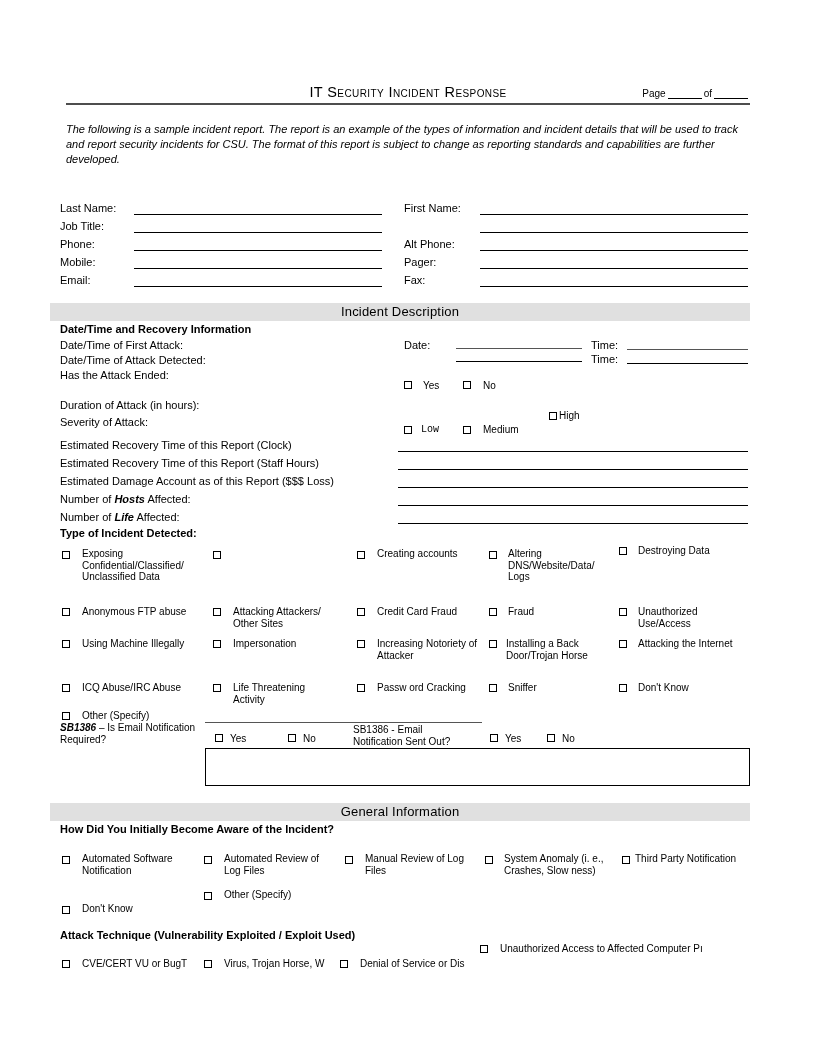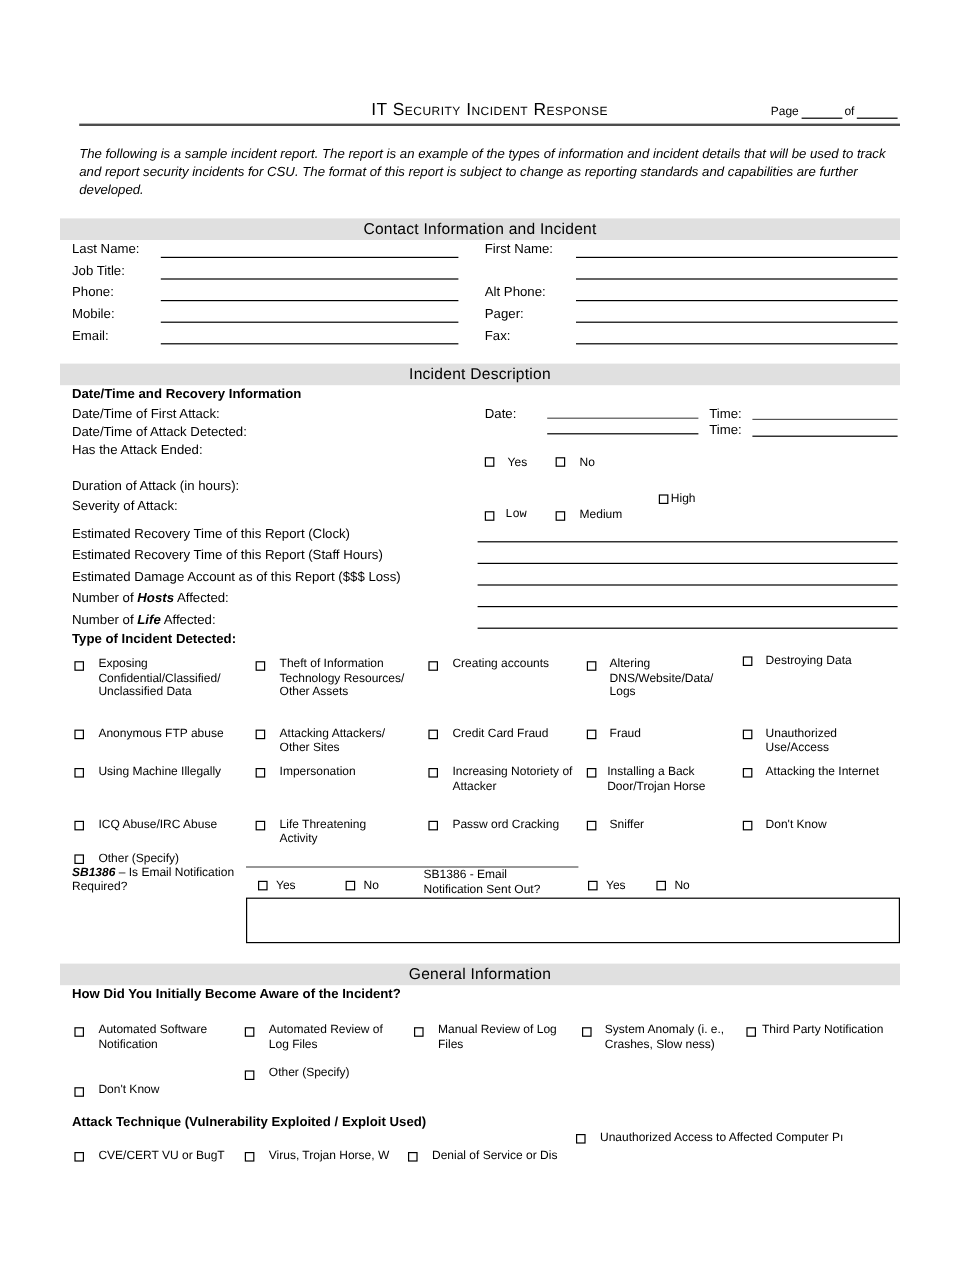--- a/index.html
+++ b/index.html
@@ -135,21 +135,20 @@
   <div class="doc-title">IT Security Incident Response</div>
 
   <div class="page-of">
     <span>Page</span><span class="ln"></span><span>of</span><span class="ln"></span>
   </div>
 
   <div class="header-rule"></div>
 
   <div class="intro">The following is a sample incident report.  The report is an example of the types of information and incident details that will be used to track and report security incidents for CSU.  The format of this report is subject to change as reporting standards and capabilities are further developed.</div>
 
-  <div class="section-bar" style="top:182px;">Contact Information and Incident</div>
 
   <div class="t" style="left:60px; top:202px;">Last Name:</div>
   <div class="t" style="left:60px; top:220px;">Job Title:</div>
   <div class="t" style="left:60px; top:238px;">Phone:</div>
   <div class="t" style="left:60px; top:256px;">Mobile:</div>
   <div class="t" style="left:60px; top:274px;">Email:</div>
 
   <div class="rule" style="left:134px; top:214px; width:248px;"></div>
   <div class="rule" style="left:134px; top:232px; width:248px;"></div>
   <div class="rule" style="left:134px; top:250px; width:248px;"></div>
@@ -208,21 +207,20 @@
   <div class="rule" style="left:398px; top:451px; width:350px;"></div>
   <div class="rule" style="left:398px; top:469px; width:350px;"></div>
   <div class="rule" style="left:398px; top:487px; width:350px;"></div>
   <div class="rule" style="left:398px; top:505px; width:350px;"></div>
   <div class="rule" style="left:398px; top:523px; width:350px;"></div>
 
   <div class="cbx" style="left:62px; top:551px;"></div>
   <div class="cbl" style="left:82px; top:548px; width:112px;">Exposing Confidential/Classified/ Unclassified Data</div>
 
   <div class="cbx" style="left:213px; top:551px;"></div>
-  <div class="cbl" style="left:233px; top:548px; width:110px;">Theft of Information Technology Resources/ Other Assets</div>
 
   <div class="cbx" style="left:357px; top:551px;"></div>
   <div class="cbl" style="left:377px; top:548px; width:110px;">Creating accounts</div>
 
   <div class="cbx" style="left:489px; top:551px;"></div>
   <div class="cbl" style="left:508px; top:548px; width:104px;">Altering DNS/Website/Data/ Logs</div>
 
   <div class="cbx" style="left:619px; top:547px;"></div>
   <div class="cbl" style="left:638px; top:545px; width:118px;">Destroying Data</div>
 

